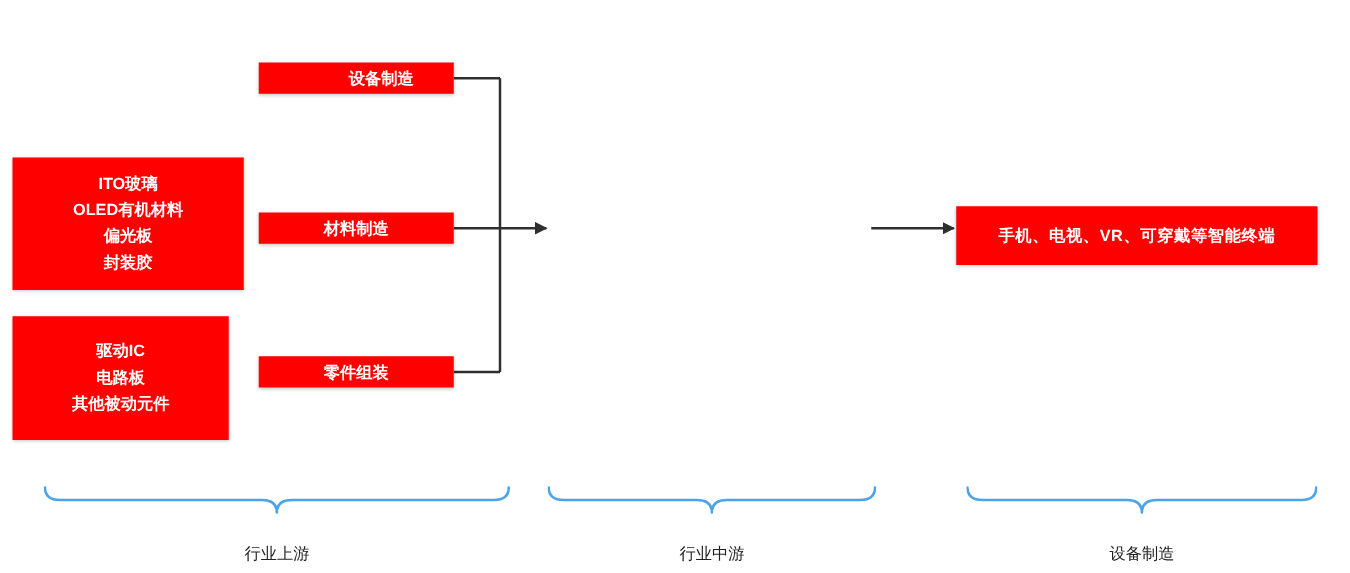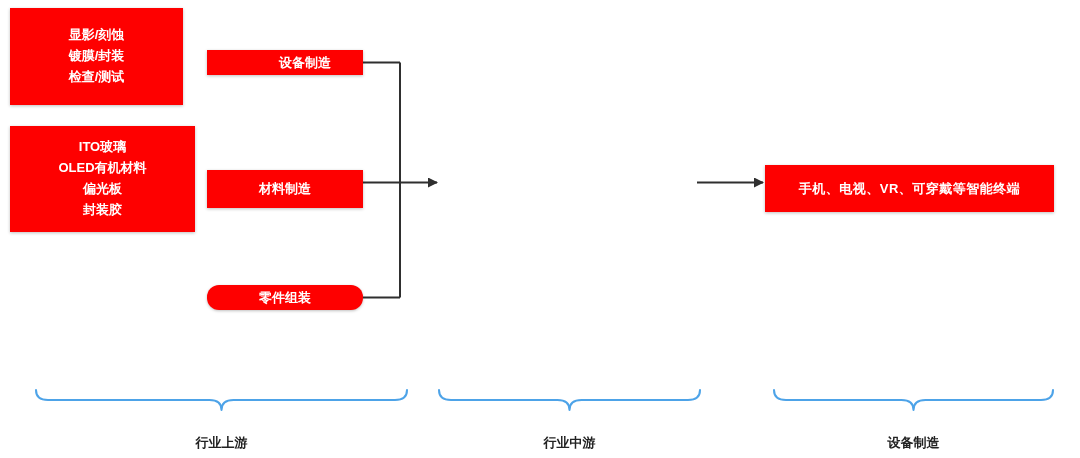--- a/index.html
+++ b/index.html
@@ -33,55 +33,55 @@
     stroke: var(--brace-blue, #4da3e8);
     stroke-width: 2;
     fill: none;
     stroke-linecap: round;
     stroke-linejoin: round;
   }
   .stage-label {
     position: absolute;
     text-align: center;
     font-size: 13px;
-    font-weight: bold;
+    font-weight: normal;
     color: #222222;
   }
 </style>
 </head>
 <body>
 
 <div class="canvas">
 
   <svg class="connectors" width="1080" height="458" viewBox="0 0 1080 458">
     <defs>
       <marker id="arrowhead" markerUnits="userSpaceOnUse" markerWidth="12" markerHeight="12" refX="9" refY="5" orient="auto">
         <path d="M0,0 L10,5 L0,10 Z" class="arrowfill"></path>
       </marker>
     </defs>
     <path class="conn" d="M363,62.5 H400 M363,182.5 H400 M363,297.5 H400 M400,62.5 V297.5"></path>
     <path class="conn" marker-end="url(#arrowhead)" d="M400,182.5 H437"></path>
     <path class="conn" marker-end="url(#arrowhead)" d="M697,182.5 H763"></path>
   </svg>
 
-  <div class="box big" style="left:10px; top:8px; width:173px; height:97px;">显影/刻蚀
-镀膜/封装
-检查/测试</div>
 
   <div class="box big" style="left:10px; top:126px; width:185px; height:106px;">ITO玻璃
 OLED有机材料
 偏光板
 封装胶</div>
 
+  <div class="box big" style="left:10px; top:253px; width:173px; height:99px;">驱动IC
+电路板
+其他被动元件</div>
 
   <div class="box small" style="left:207px; top:50px; width:156px; height:25px;padding-left:40px;">设备制造</div>
 
-  <div class="box small" style="left:207px; top:170px; width:156px; height:38px;">材料制造</div>
+  <div class="box small" style="left:207px; top:170px; width:156px; height:25px;">材料制造</div>
 
-  <div class="box small" style="left:207px; top:285px; width:156px; height:25px;border-radius:12px;">零件组装</div>
+  <div class="box small" style="left:207px; top:285px; width:156px; height:25px;">零件组装</div>
 
 
   <div class="box wide" style="left:765px; top:165px; width:289px; height:47px;">手机、电视、VR、可穿戴等智能终端</div>
 
   <svg class="brace" style="left:35px; top:388px;" width="373" height="26" viewBox="0 0 373 26">
     <path d="M1,2 Q1,12 13,12 L174.5,12 Q186.5,12 186.5,22 Q186.5,12 198.5,12 L360,12 Q372,12 372,2"></path>
   </svg>
 
   <svg class="brace" style="left:438px; top:388px;" width="263" height="26" viewBox="0 0 263 26">
     <path d="M1,2 Q1,12 13,12 L119.5,12 Q131.5,12 131.5,22 Q131.5,12 143.5,12 L250,12 Q262,12 262,2"></path>

